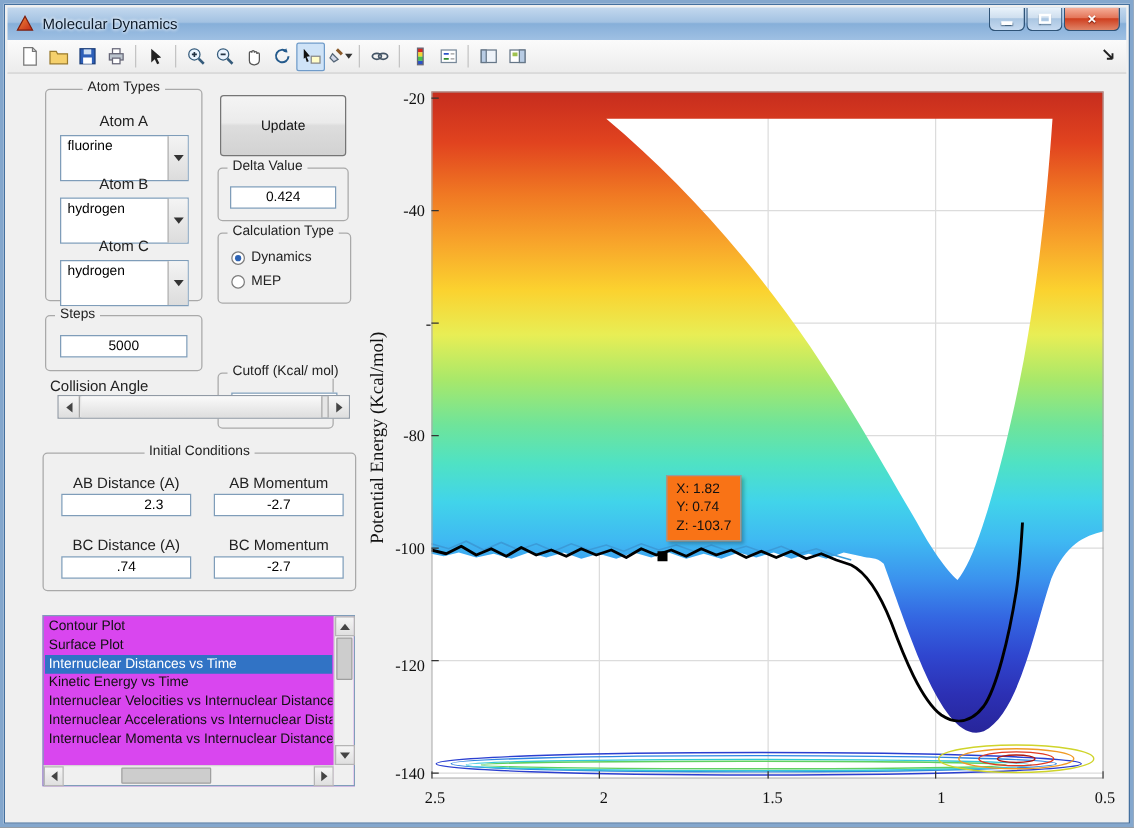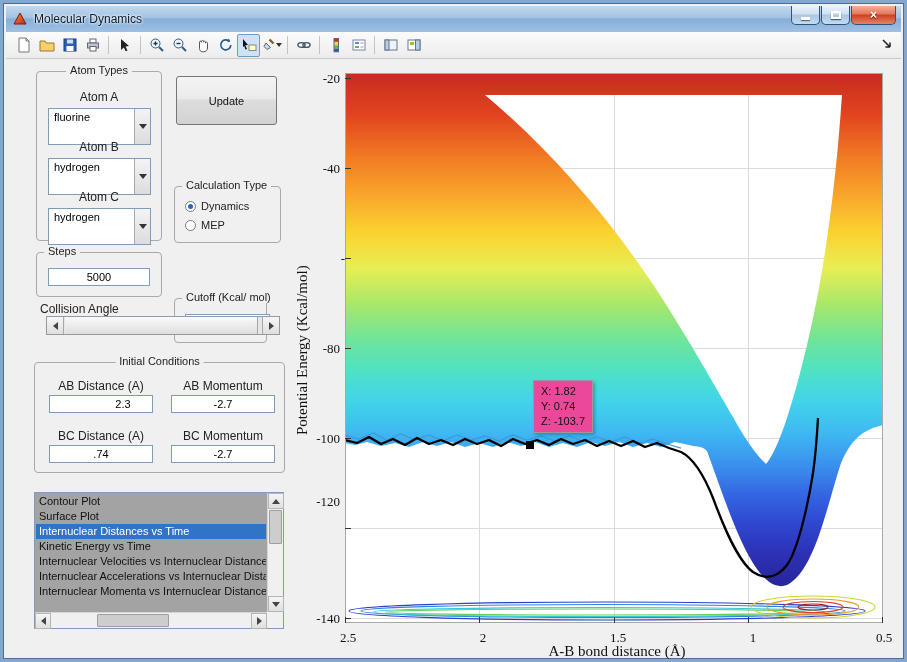--- a/index.html
+++ b/index.html
@@ -55,36 +55,36 @@
   .radio { width:11px; height:11px; border:1px solid #7d7d7d; border-radius:50%; background:#fff; margin-right:5px; position:relative; }
   .radio.checked::after { content:""; position:absolute; left:2px; top:2px; width:5px; height:5px; border-radius:50%; background:#2e64b5; }
   .radio-lb { font-size:11px; color:#222; }
   
   .slider { position:absolute; left:40px; top:257px; width:234px; height:19px; border:1px solid #919aa5; background:#e6e6e6; }
   .sl-arrow { position:absolute; top:0; bottom:0; width:17px; background:linear-gradient(180deg,#f7f7f7,#dedede); display:flex; align-items:center; justify-content:center; }
   .sl-arrow.l { left:0; border-right:1px solid #a7a7a7; }
   .sl-arrow.r { right:0; border-left:1px solid #a7a7a7; }
   .sl-thumb { position:absolute; left:18px; top:0; bottom:0; width:193px; background:linear-gradient(180deg,#fafafa,#dedede); border-right:1px solid #a7a7a7; }
   
-  .listbox { position:absolute; left:28px; top:433px; width:250px; height:137px; border:1px solid #7f9db9; background:#a3a3a3; }
+  .listbox { position:absolute; left:28px; top:433px; width:250px; height:137px; border:1px solid #7f9db9; background:#d946ef; }
   .list-items { position:absolute; left:1px; top:1px; right:17px; bottom:17px; overflow:hidden; }
   .li { height:15px; line-height:15px; font-size:11px; padding-left:3px; white-space:nowrap; color:#111; }
   .li.selected { background:#3173c5; color:#fff; }
   .vscroll { position:absolute; right:0; top:0; bottom:16px; width:16px; background:#f0f0f0; border-left:1px solid #d5d5d5; }
   .hscroll { position:absolute; left:0; right:16px; bottom:0; height:16px; background:#f0f0f0; border-top:1px solid #d5d5d5; }
   .sb-btn { position:absolute; width:16px; height:16px; background:linear-gradient(180deg,#f5f5f5,#dfdfdf); border:1px solid #b5b5b5; display:flex; align-items:center; justify-content:center; }
   .sb-thumb { position:absolute; background:#cdcdcd; border:1px solid #9f9f9f; border-radius:1px; }
   .sb-corner { position:absolute; right:0; bottom:0; width:16px; height:16px; background:#f0f0f0; }
   
   .plot-svg { position:absolute; left:339px; top:14px; }
   .ytick { position:absolute; width:32px; text-align:right; font:13px "Liberation Serif",serif; color:#111; }
   .xtick { position:absolute; width:44px; text-align:center; font:13px "Liberation Serif",serif; color:#111; }
   .xlabel { position:absolute; left:481px; top:584px; width:260px; text-align:center; font:15px "Liberation Serif",serif; color:#111; }
   .ylabel { position:absolute; left:288px; top:119px; height:345px; width:18px; writing-mode:vertical-rl; transform:rotate(180deg); text-align:center; font:15px "Liberation Serif",serif; color:#111; }
-  .datatip { position:absolute; left:527px; top:321px; background:#ec4899; border:1px solid #9a9a9a; box-shadow:2px 2px 3px rgba(0,0,0,.25); padding:3px 7px; font-size:11px; line-height:15px; color:#111; }
+  .datatip { position:absolute; left:527px; top:321px; background:#f97316; border:1px solid #9a9a9a; box-shadow:2px 2px 3px rgba(0,0,0,.25); padding:3px 7px; font-size:11px; line-height:15px; color:#111; }
   .marker { position:absolute; left:520px; top:382px; width:8px; height:8px; background:#000; }
   svg { display:block; }
 </style>
 </head>
 <body>
 
 <div class="window">
 
   <div class="titlebar">
     <span class="app-icon">
@@ -250,20 +250,24 @@
       <div class="sel" style="left:11px;top:136px;width:103px;">
         <span class="val">hydrogen</span>
         <span class="btn">
             <span class="tri-d"></span>
           </span>
       </div>
     </div>
 
     <button class="btn-update">Update</button>
 
+    <div class="fs" style="left:168px;top:75px;width:105px;height:43px;">
+      <span class="legend left">Delta Value</span>
+      <input class="tin" style="left: 9px; top: 14px; width: 85px;" value="0.424">
+    </div>
 
     <div class="fs" style="left:168px;top:127px;width:107px;height:57px;">
       <span class="legend left">Calculation Type</span>
       <div class="radio-row" style="left:10px;top:13px;">
         <span class="radio checked"></span>
         <span class="radio-lb">Dynamics</span>
       </div>
       <div class="radio-row" style="left:10px;top:32px;">
         <span class="radio"></span>
         <span class="radio-lb">MEP</span>
@@ -334,21 +338,21 @@
       <div class="sb-corner"></div>
     </div>
 
     <div class="ylabel">Potential Energy (Kcal/mol)</div>
 
     <span class="ytick" style="left:302px;top:12px;">-20</span>
     <span class="ytick" style="left:302px;top:102px;">-40</span>
     <span class="ytick" style="left:320px;top:192px;">-60</span>
     <span class="ytick" style="left:302px;top:282px;">-80</span>
     <span class="ytick" style="left:302px;top:372px;">-100</span>
-    <span class="ytick" style="left:302px;top:435px;">-120</span>
+    <span class="ytick" style="left:302px;top:466px;">-120</span>
     <span class="ytick" style="left:302px;top:552px;">-140</span>
 
     <div class="plot-svg">
       <svg width="538" height="550" viewBox="0 0 538 550" preserveAspectRatio="none">
         <defs>
           <linearGradient id="jet" x1="0" y1="0" x2="0" y2="1">
             <stop offset="0" stop-color="#c62c1e"></stop>
             <stop offset="0.08" stop-color="#e1431f"></stop>
             <stop offset="0.16" stop-color="#f07823"></stop>
             <stop offset="0.24" stop-color="#f8a72b"></stop>
@@ -420,16 +424,15 @@
       <div>X: 1.82</div>
       <div>Y: 0.74</div>
       <div>Z: -103.7</div>
     </div>
 
     <span class="xtick" style="left:320px;top:571px;">2.5</span>
     <span class="xtick" style="left:455px;top:571px;">2</span>
     <span class="xtick" style="left:590px;top:571px;">1.5</span>
     <span class="xtick" style="left:725px;top:571px;">1</span>
     <span class="xtick" style="left:856px;top:571px;">0.5</span>
-    <div class="xlabel">A-B bond distance (Å)</div>
 
   </div>
 </div>
 
 </body></html>

